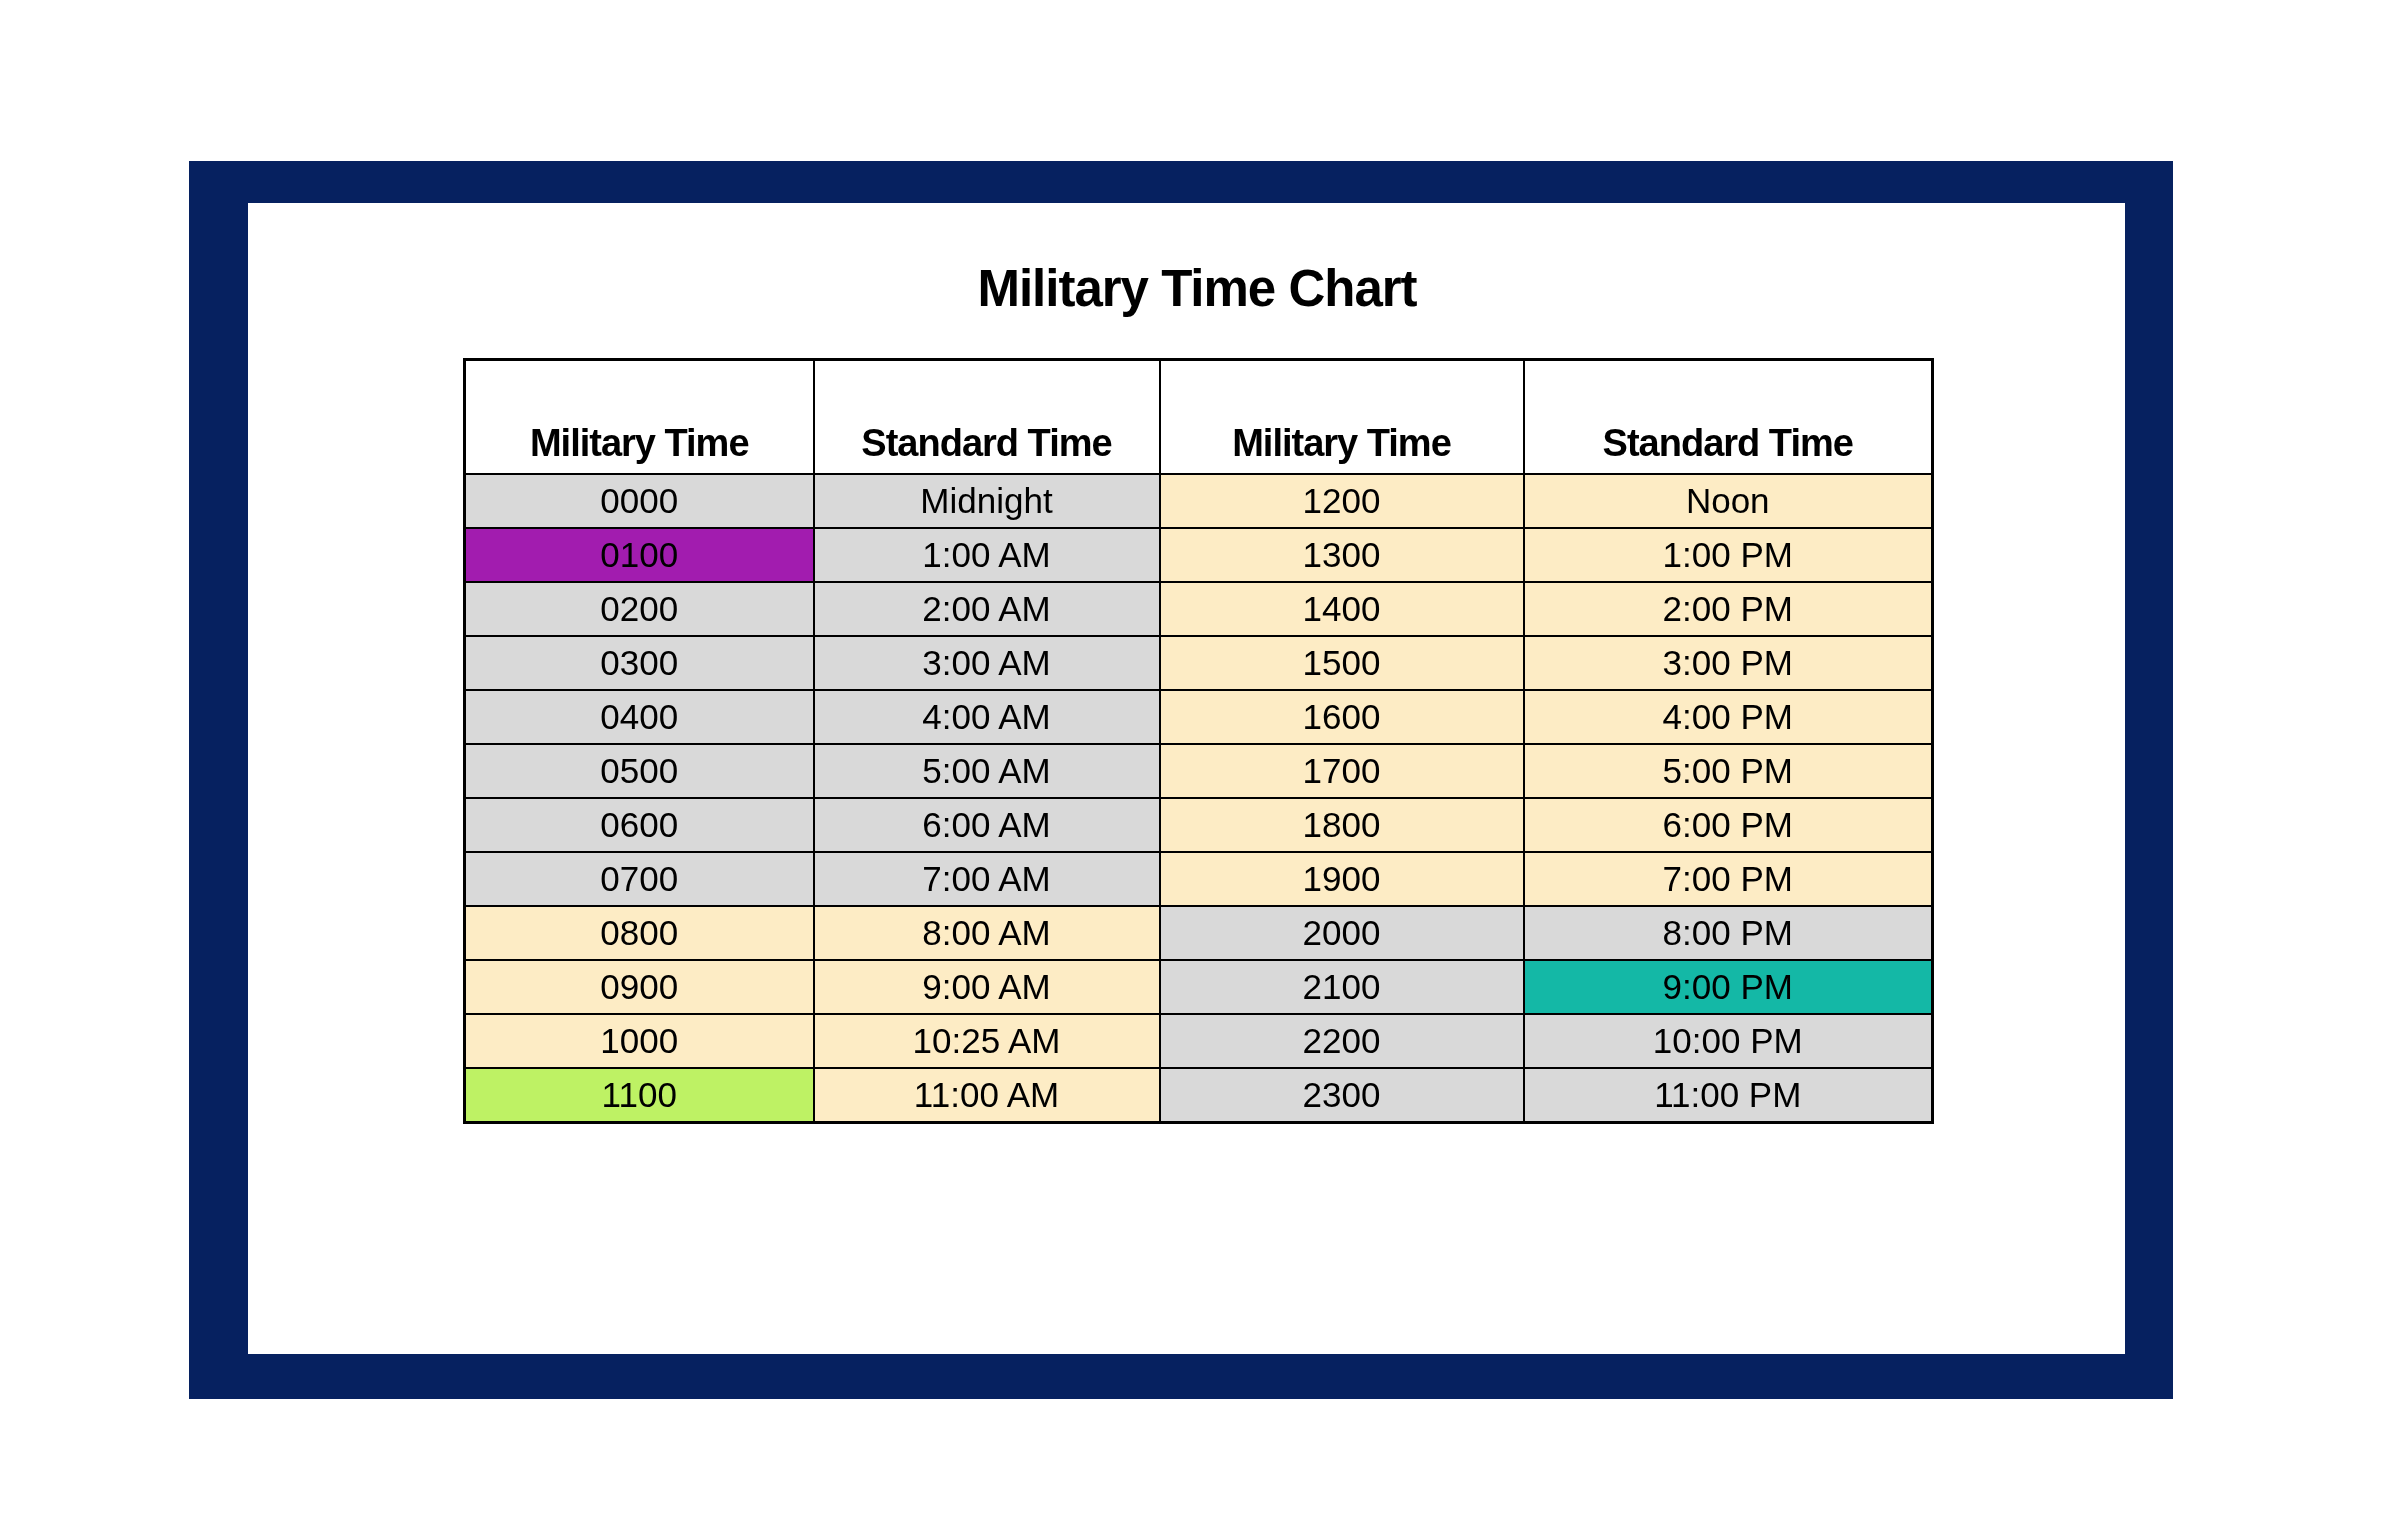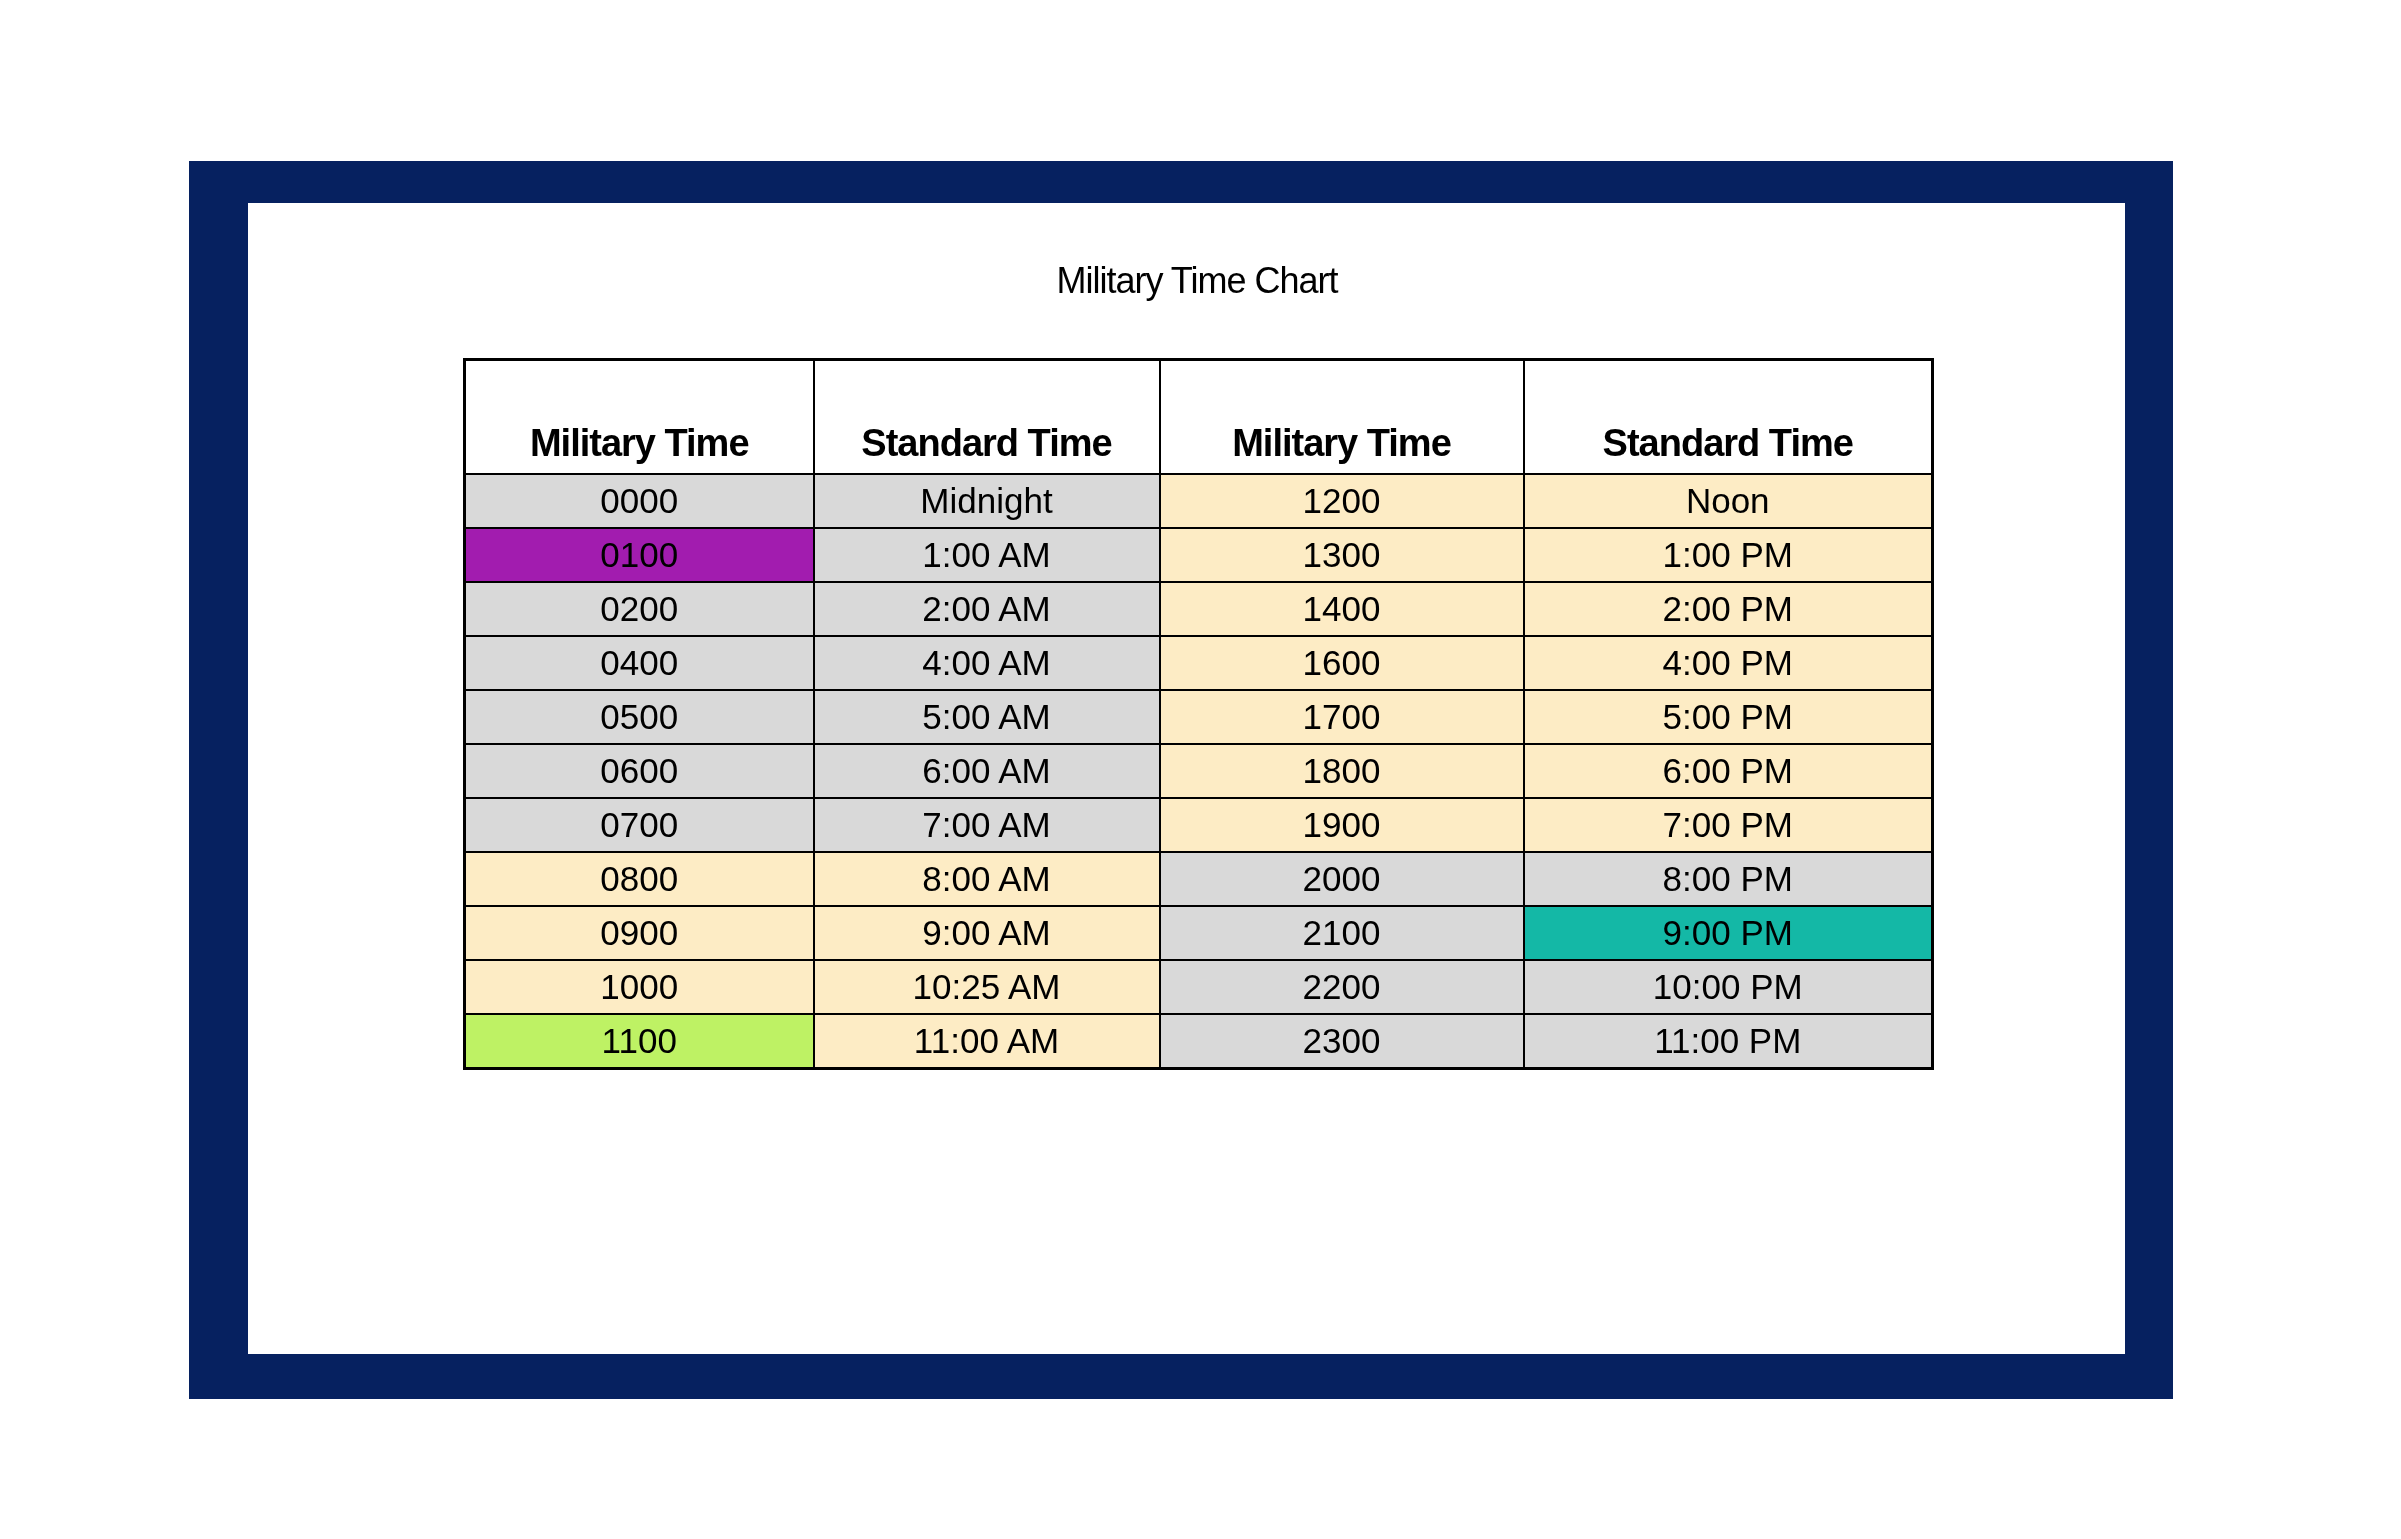--- a/index.html
+++ b/index.html
@@ -26,22 +26,22 @@
     border-style: solid;
     border-width: 42px 48px 45px 59px;
     
   }
   .page-title {
     position: absolute;
     left: 463px;
     top: 261px;
     width: 1468px;
     text-align: center;
-    font-weight: normal;
-    font-size: 36px;
+    font-weight: bold;
+    font-size: 51px;
     line-height: 1.1;
     letter-spacing: -1px;
     white-space: nowrap;
   }
   table.time-table {
     position: absolute;
     left: 463px;
     top: 358px;
     border-collapse: collapse;
     table-layout: fixed;
@@ -109,20 +109,26 @@
         <td style="background: rgb(253, 236, 197);">1300</td>
         <td style="background: rgb(253, 236, 197);">1:00 PM</td>
       </tr>
       <tr>
         <td style="background: rgb(217, 217, 217);">0200</td>
         <td style="background: rgb(217, 217, 217);">2:00 AM</td>
         <td style="background: rgb(253, 236, 197);">1400</td>
         <td style="background: rgb(253, 236, 197);">2:00 PM</td>
       </tr>
       <tr>
+        <td style="background: rgb(217, 217, 217);">0300</td>
+        <td style="background: rgb(217, 217, 217);">3:00 AM</td>
+        <td style="background: rgb(253, 236, 197);">1500</td>
+        <td style="background: rgb(253, 236, 197);">3:00 PM</td>
+      </tr>
+      <tr>
         <td style="background: rgb(217, 217, 217);">0400</td>
         <td style="background: rgb(217, 217, 217);">4:00 AM</td>
         <td style="background: rgb(253, 236, 197);">1600</td>
         <td style="background: rgb(253, 236, 197);">4:00 PM</td>
       </tr>
       <tr>
         <td style="background: rgb(217, 217, 217);">0500</td>
         <td style="background: rgb(217, 217, 217);">5:00 AM</td>
         <td style="background: rgb(253, 236, 197);">1700</td>
         <td style="background: rgb(253, 236, 197);">5:00 PM</td>

